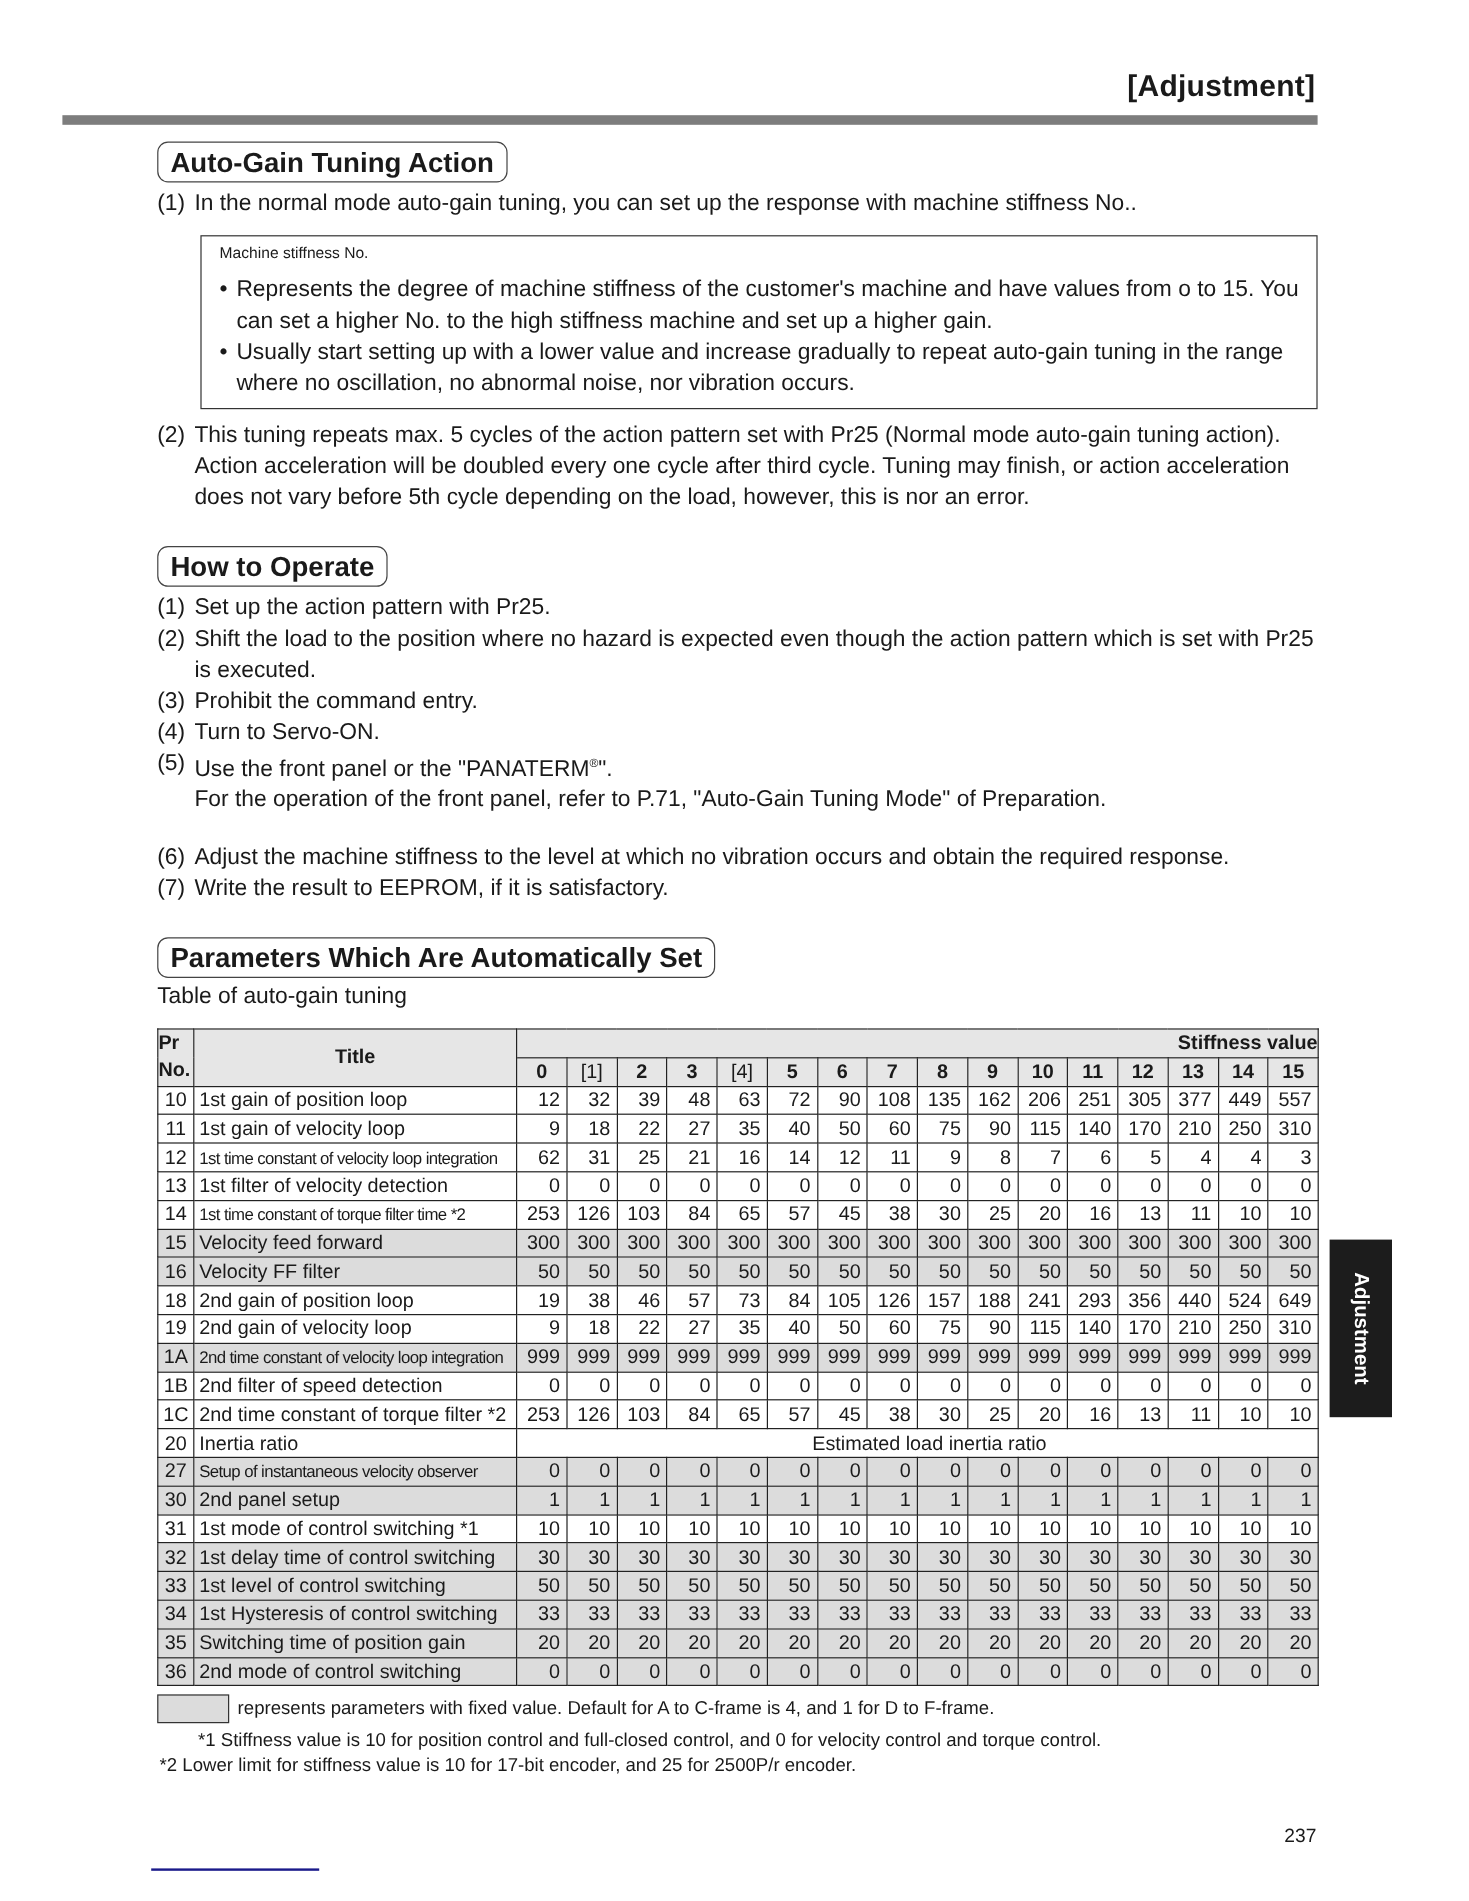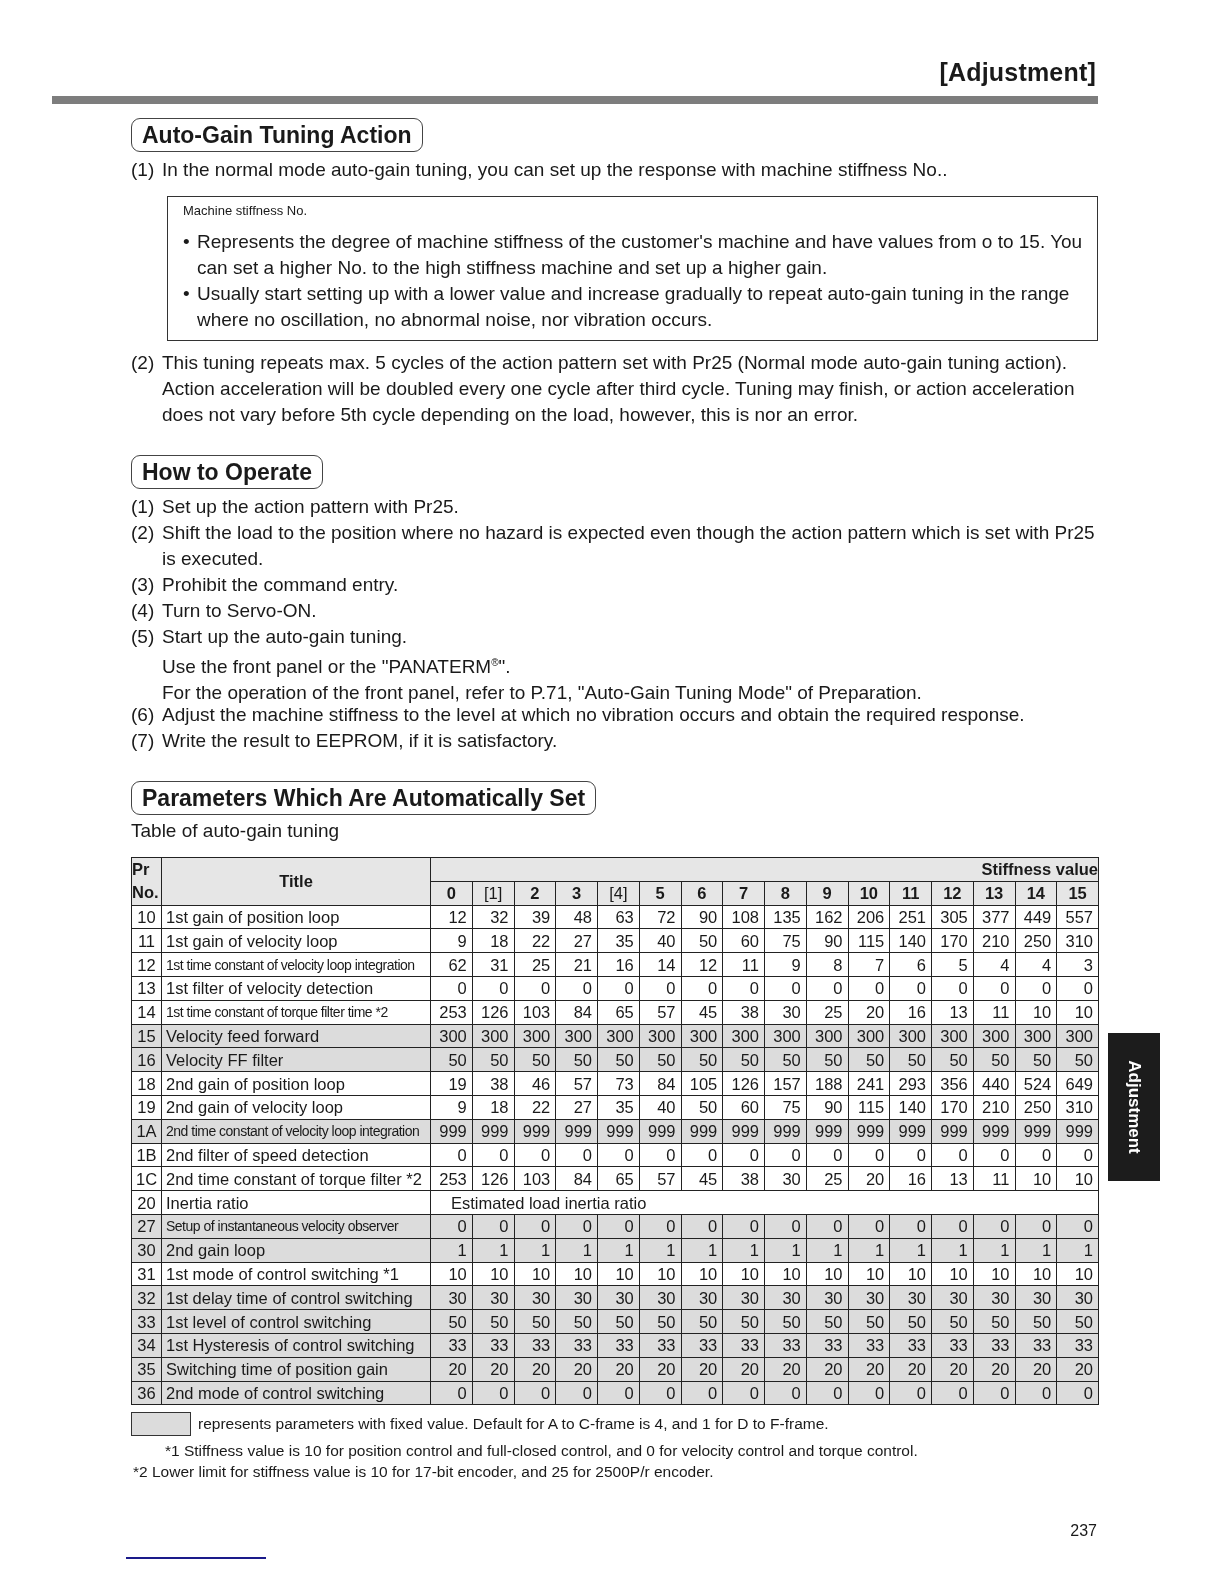--- a/index.html
+++ b/index.html
@@ -20,21 +20,21 @@
   .caption { position:absolute; left:131px; top:820px; font-size:19px; }
   table.gain { position:absolute; left:131px; top:857px; border-collapse:collapse; table-layout:fixed; font-size:16.5px; }
   table.gain td, table.gain th { border:1px solid #222; padding:0; height:22.8px; line-height:22px; overflow:hidden; white-space:nowrap; }
   table.gain th { background:#e6e6e6; font-weight:bold; }
   table.gain th.sv-head { text-align:right; }
   table.gain th.col-head { text-align:center; }
   table.gain td.pr { text-align:center; padding-left:0; }
   table.gain td.title { text-align:left; padding-left:4px; }
   table.gain td.title.narrow { font-size:14px; letter-spacing:-0.5px; }
   table.gain td.val { text-align:right; padding-right:5px; }
-  table.gain td.span { text-align:left; padding-left:20px; }
+  table.gain td.span { text-align:center; padding-left:20px; }
   table.gain tr.fixed td { background:#dcdcdc; }
   .legend-swatch { position:absolute; left:131px; top:1412px; width:58px; height:22px; background:#dcdcdc; border:1px solid #333; }
   .legend-text { position:absolute; left:198px; top:1415px; font-size:15.5px;text-align:center; }
   .fn { position:absolute; left:133px; font-size:15.5px; }
   .side-tab { position:absolute; left:1108px; top:1033px; width:52px; height:148px; background:#1c1c1c; color:#fff; }
   .side-tab span { position:absolute; left:50%; top:50%; transform:translate(-50%,-50%) rotate(90deg);
                    font-size:17px; font-weight:bold; white-space:nowrap; }
   .page-num { position:absolute; top:1522px; right:127px; font-size:16px; }
   .footer-link { position:absolute; left:126px; top:1557px; width:140px; height:1.5px; background:#1a1a8a; }
   sup { font-size:10px; }
@@ -86,21 +86,20 @@
 <div class="numitem" style="top:572px;">
   <span class="num">(3)</span>
   <span class="txt">Prohibit the command entry.</span>
 </div>
 <div class="numitem" style="top:598px;">
   <span class="num">(4)</span>
   <span class="txt">Turn to Servo-ON.</span>
 </div>
 <div class="numitem" style="top:624px;">
   <span class="num">(5)</span>
-  <span class="txt">Start up the auto-gain tuning.</span>
   <span class="txt"><span>Use the front panel or the "PANATERM</span><sup>®</sup><span>".</span></span>
   <span class="txt">For the operation of the front panel, refer to P.71, "Auto-Gain Tuning Mode" of Preparation.</span>
 </div>
 <div class="numitem" style="top:702px;">
   <span class="num">(6)</span>
   <span class="txt">Adjust the machine stiffness to the level at which no vibration occurs and obtain the required response.</span>
 </div>
 <div class="numitem" style="top:728px;">
   <span class="num">(7)</span>
   <span class="txt">Write the result to EEPROM, if it is satisfactory.</span>
@@ -419,21 +418,21 @@
         <td class="val">0</td>
         <td class="val">0</td>
         <td class="val">0</td>
         <td class="val">0</td>
         <td class="val">0</td>
         <td class="val">0</td>
         <td class="val">0</td>
       </tr>
       <tr class="fixed">
         <td class="pr">30</td>
-        <td class="title">2nd gain loop</td>
+        <td class="title">2nd panel setup</td>
         <td class="val">1</td>
         <td class="val">1</td>
         <td class="val">1</td>
         <td class="val">1</td>
         <td class="val">1</td>
         <td class="val">1</td>
         <td class="val">1</td>
         <td class="val">1</td>
         <td class="val">1</td>
         <td class="val">1</td>

